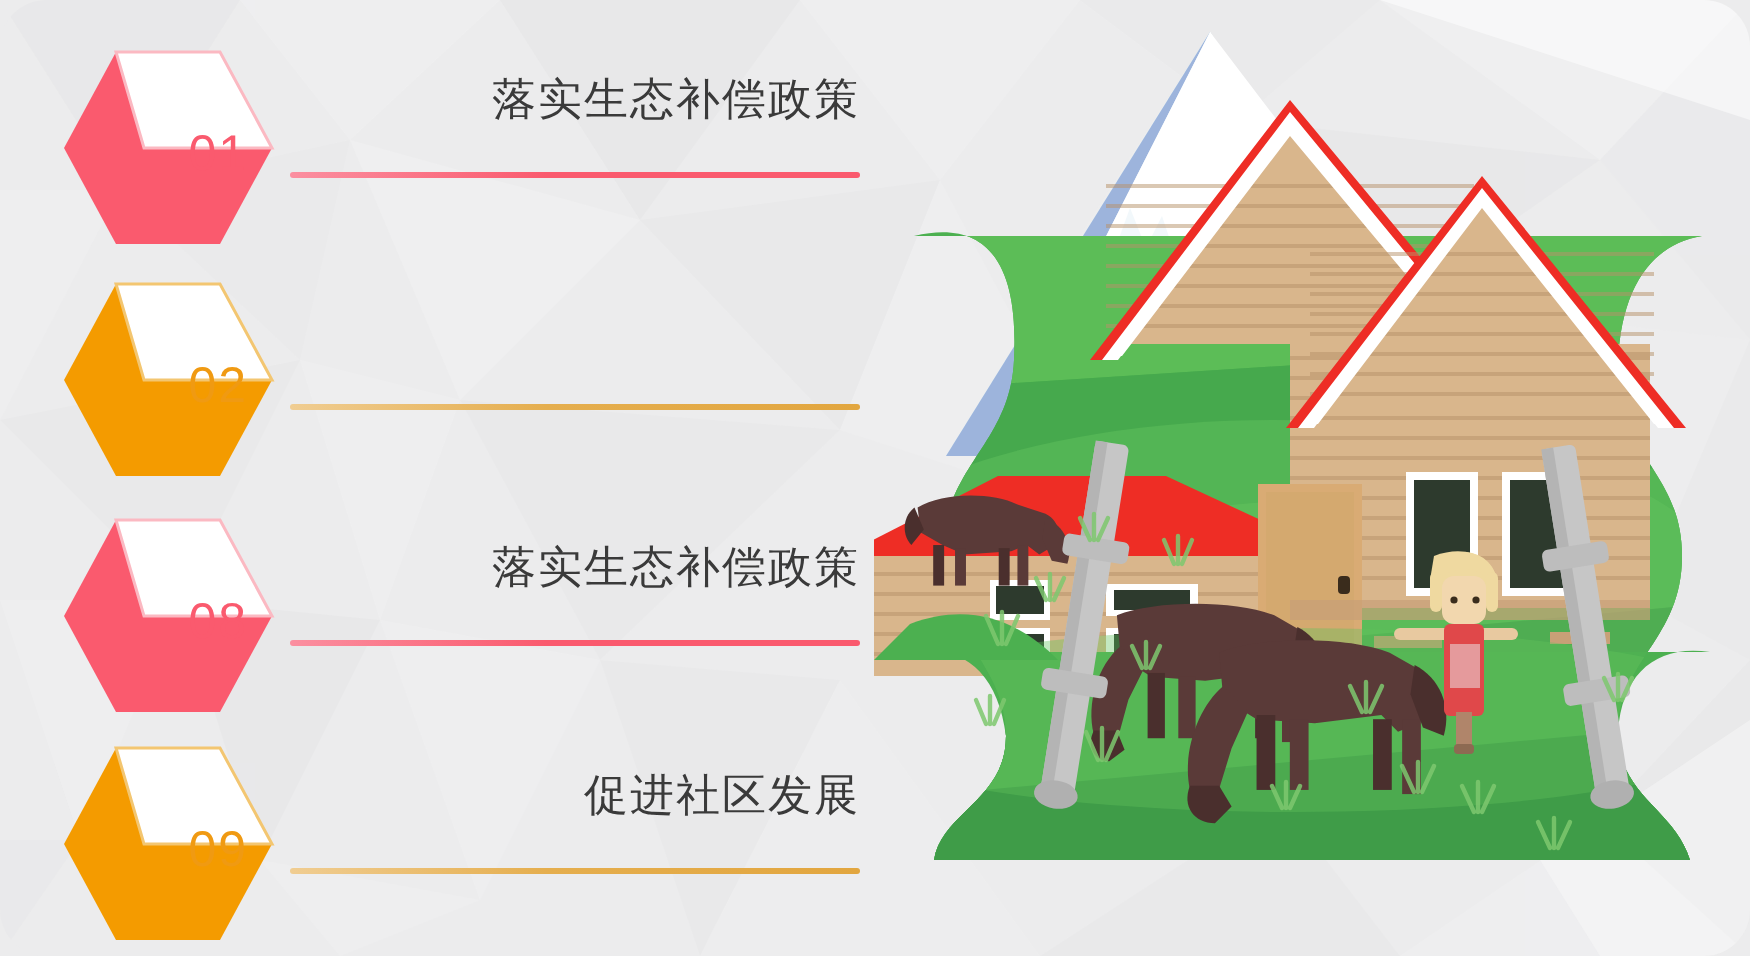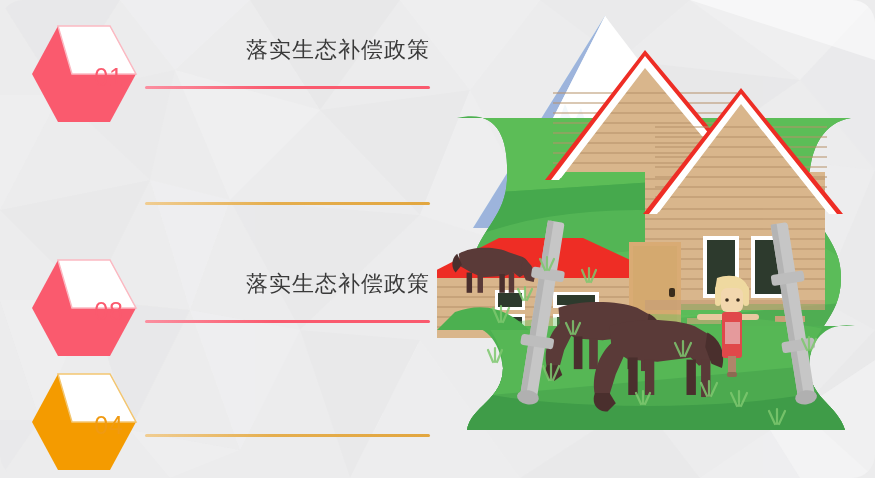--- a/index.html
+++ b/index.html
@@ -113,20 +113,28 @@
         </svg>
         <div class="hex-num num-pink">01</div>
       </div>
       <div class="label-wrap">
         <div class="label">落实生态补偿政策</div>
         <div class="rule rule-pink"></div>
       </div>
     </div>
 
     <div class="row row-2">
+      <div class="hex">
+        <svg width="104" height="100" viewBox="0 0 104 100">
+          <polygon points="26,2 78,2 104,50 78,98 26,98 0,50" fill="#f49b00"></polygon>
+          <polygon points="26,2 78,2 104,50 40,50" fill="#ffffff"></polygon>
+          <polygon points="26,2 78,2 104,50 40,50" fill="none" stroke="#f3c671" stroke-width="1.5"></polygon>
+        </svg>
+        <div class="hex-num num-orange">02</div>
+      </div>
       <div class="label-wrap">
         <div class="rule rule-orange"></div>
       </div>
     </div>
 
     <div class="row row-3">
       <div class="hex">
         <svg width="104" height="100" viewBox="0 0 104 100">
           <polygon points="26,2 78,2 104,50 78,98 26,98 0,50" fill="#fa5a6e"></polygon>
           <polygon points="26,2 78,2 104,50 40,50" fill="#ffffff"></polygon>
@@ -140,23 +148,24 @@
       </div>
     </div>
 
     <div class="row row-4">
       <div class="hex">
         <svg width="104" height="100" viewBox="0 0 104 100">
           <polygon points="26,2 78,2 104,50 78,98 26,98 0,50" fill="#f49b00"></polygon>
           <polygon points="26,2 78,2 104,50 40,50" fill="#ffffff"></polygon>
           <polygon points="26,2 78,2 104,50 40,50" fill="none" stroke="#f3c671" stroke-width="1.5"></polygon>
         </svg>
-        <div class="hex-num num-orange">04</div>
+        <div class="hex-num num-orange">09</div>
       </div>
       <div class="label-wrap">
+        <div class="label">促进社区发展</div>
         <div class="rule rule-orange"></div>
       </div>
     </div>
   </div>
 
   <div class="illus">
     <svg width="438" height="478" viewBox="0 0 438 478">
       <defs>
         <clipPath id="pastureClip">
           <path d="M20,118

